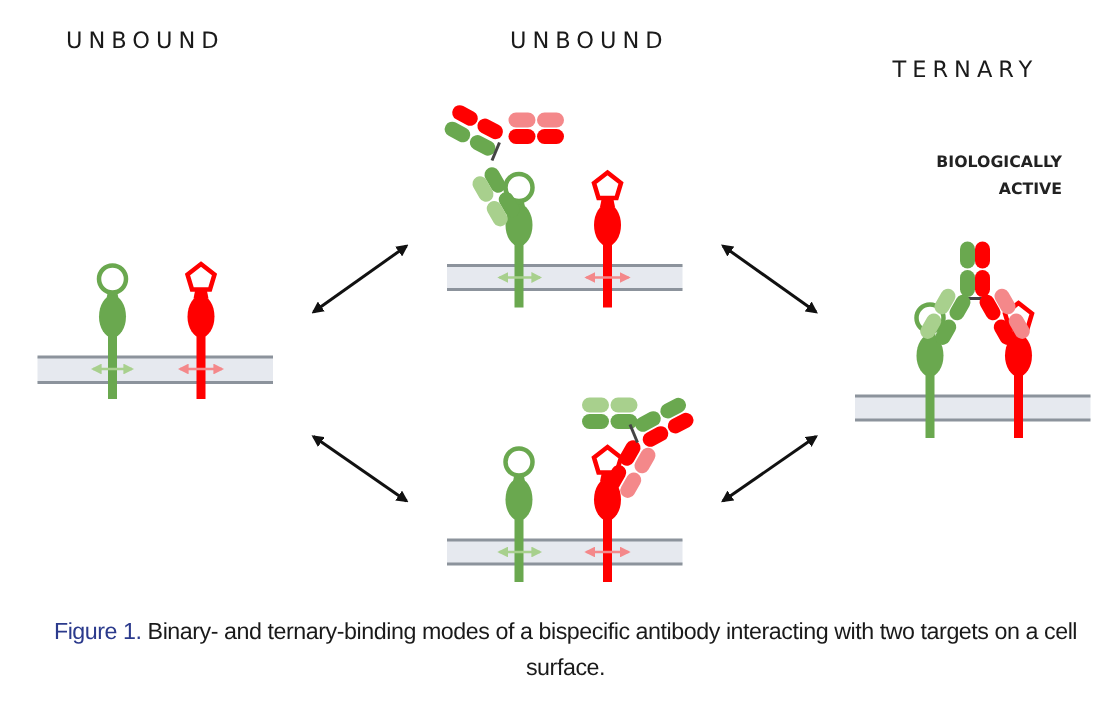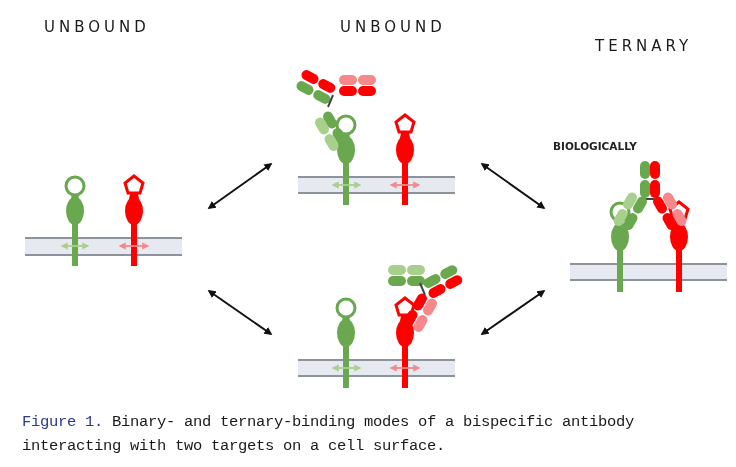--- a/index.html
+++ b/index.html
@@ -1,34 +1,35 @@
 <!DOCTYPE html>
 <html><head>
 <meta charset="utf-8">
 <style>
   html, body { margin: 0; padding: 0; background: #ffffff; }
   body { width: 736px; height: 467px; position: relative; overflow: hidden; font-family: "Liberation Sans", sans-serif; }
   .title { position: absolute; top: 18px; font-family: "DejaVu Sans", sans-serif; font-size: 15px; letter-spacing: 4px; color: #1a1a1a; }
   #t-unbound { left: 44px; text-align: center; }
   #t-binary { left: 241px; }
   #t-ternary { left: 421px; margin-top: 19px; }
-  .active-label { position: absolute; left: 553px; top: 99px; width: 100px; text-align: left; font-family: "DejaVu Sans", sans-serif; font-weight: bold; font-size: 10.5px; line-height: 18px; color: #222; margin-top: 38px; }
+  .active-label { position: absolute; left: 608px; top: 99px; width: 100px; text-align: right; font-family: "DejaVu Sans", sans-serif; font-weight: bold; font-size: 10.5px; line-height: 18px; color: #222; }
   svg#diagram { position: absolute; left: 0; top: 0; }
-  .caption { position: absolute; left: 22px; top: 410px; width: 710px; font-family: Liberation Mono, monospace; font-size: 15.5px; line-height: 24px; color: #1a1a1a; letter-spacing: -0.3px; }
+  .caption { position: absolute; left: 22px; top: 410px; width: 710px; font-family: Liberation Sans, sans-serif; font-size: 15.5px; line-height: 24px; color: #1a1a1a; letter-spacing: -0.3px; text-align: center; }
   .caption .fig { color: #2b3a8c; }
 </style>
 </head>
 <body>
 
 <div class="title" id="t-unbound">UNBOUND</div>
 <div class="title" id="t-binary" style="left:340px">UNBOUND</div>
 <div class="title" id="t-ternary" style="left:595px">TERNARY</div>
 
 <div class="active-label">
   <div>BIOLOGICALLY</div>
+  <div>ACTIVE</div>
 </div>
 
 <svg id="diagram" width="736" height="400" viewBox="0 0 736 400">
   <defs>
     <marker id="ah" viewBox="0 0 10 10" refX="8" refY="5" markerWidth="4" markerHeight="4" orient="auto-start-reverse">
       <path d="M0,0 L10,5 L0,10 z" fill="#111"></path>
     </marker>
     <marker id="sg" viewBox="0 0 10 10" refX="8" refY="5" markerWidth="4" markerHeight="4" orient="auto-start-reverse">
       <path d="M0,0 L10,5 L0,10 z" fill="#a8d08d"></path>
     </marker>

